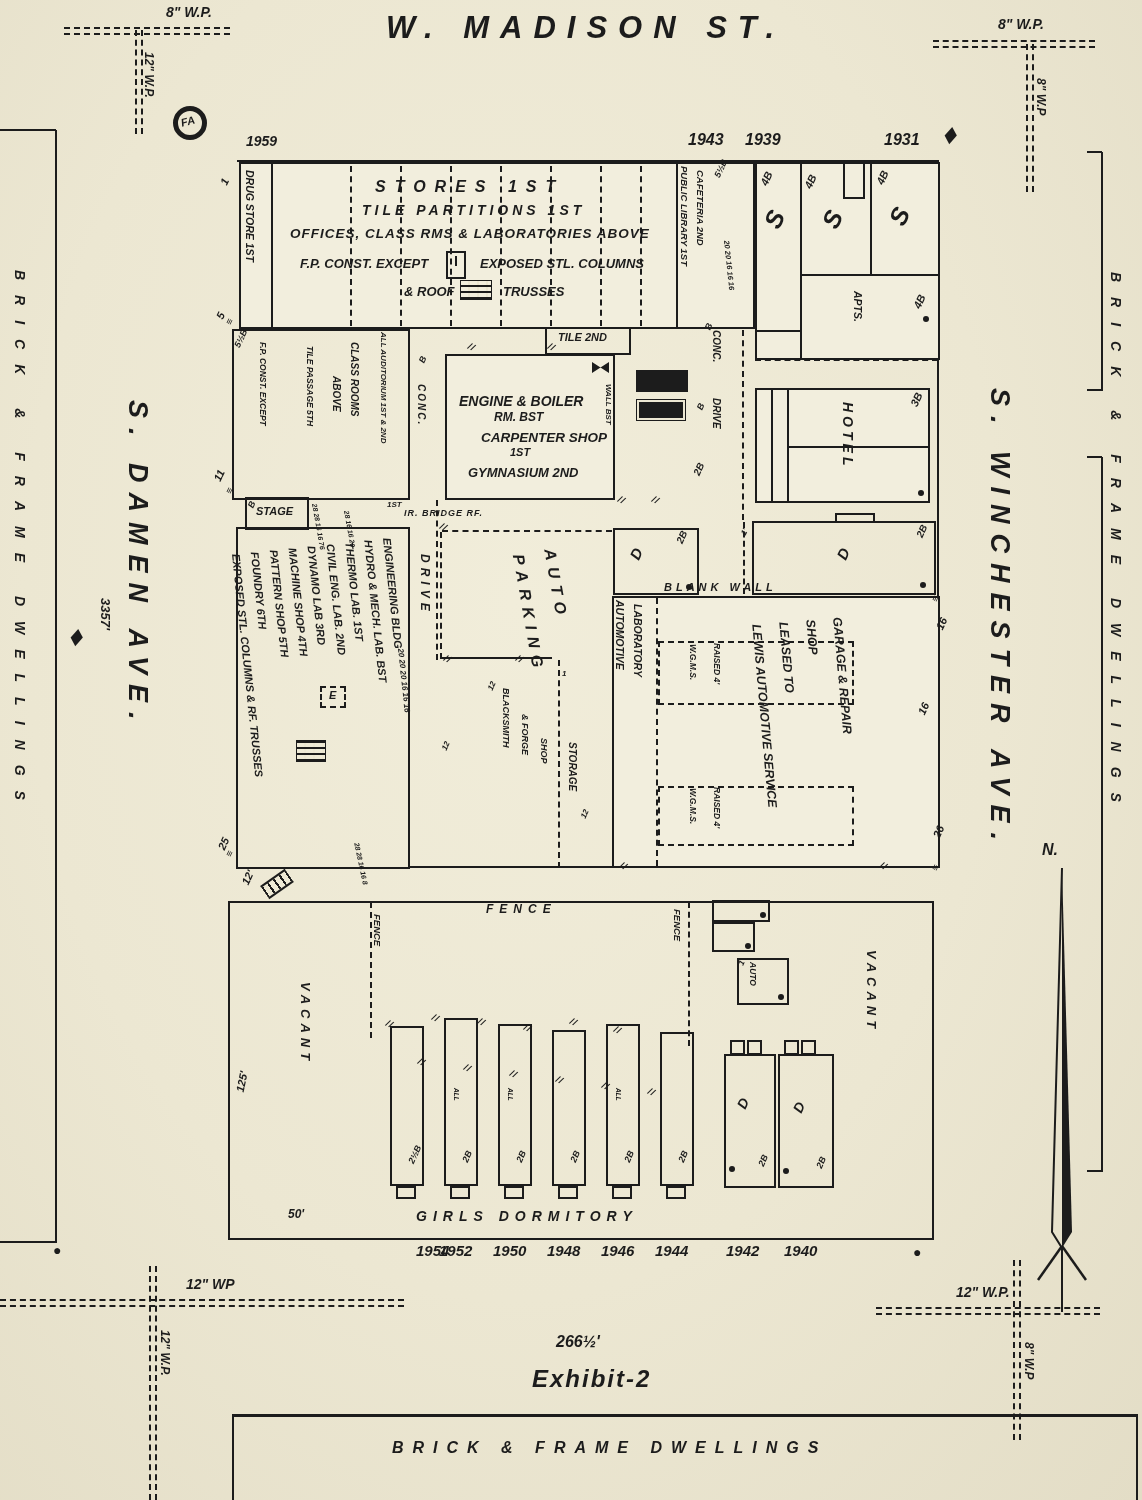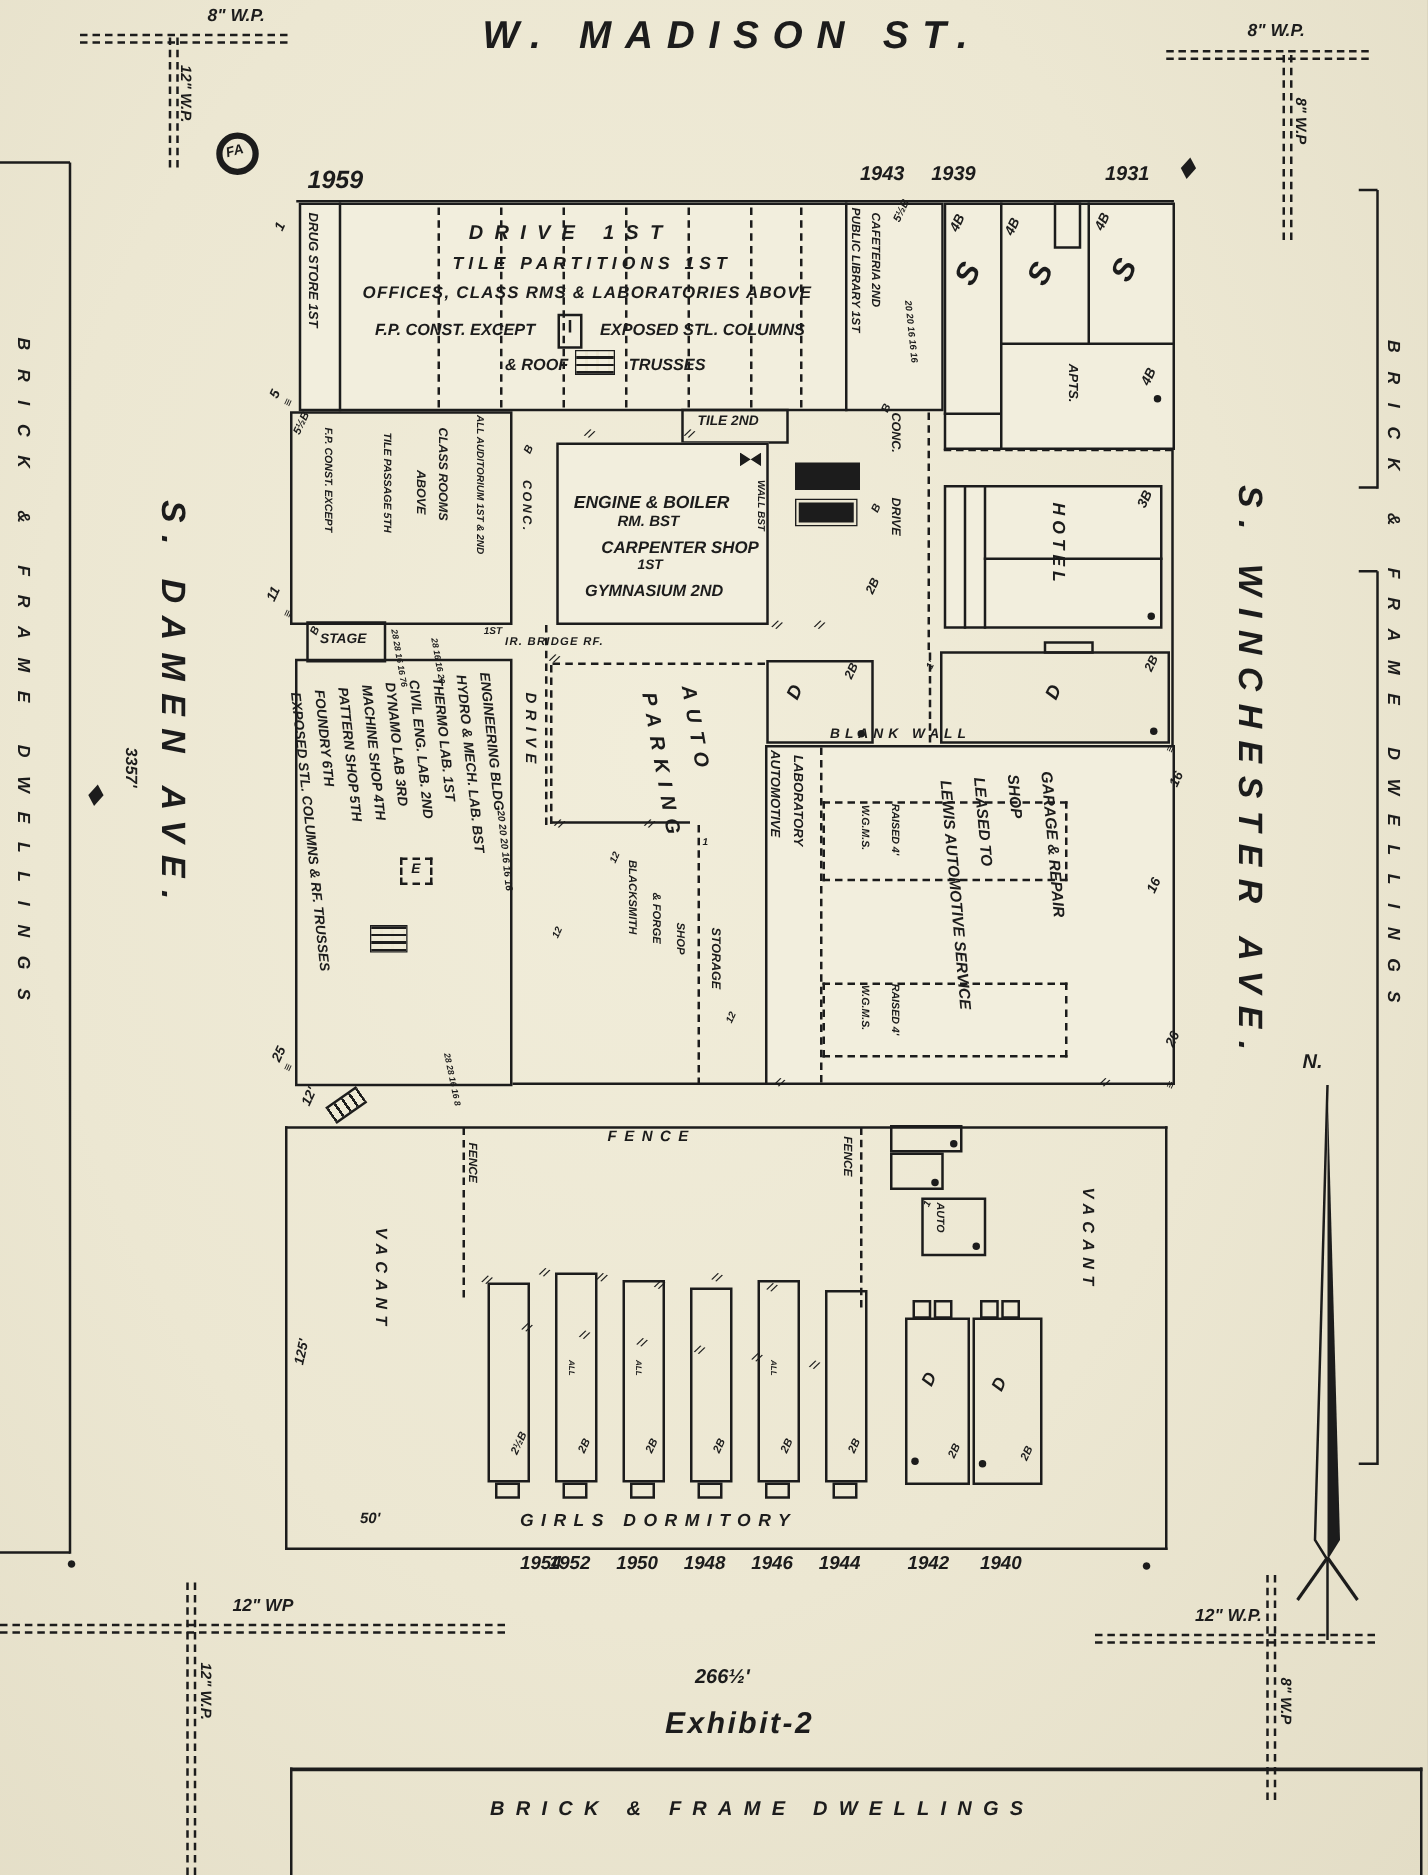--- a/index.html
+++ b/index.html
@@ -93,21 +93,21 @@
   <svg style="left:1026px;top:850px;" width="70" height="470" viewBox="0 0 70 470">
     <polygon points="36,18 46,382 36,398" fill="#1c1c1c"></polygon>
     <polyline points="36,18 26,382 36,398" fill="none" stroke="#1c1c1c" stroke-width="2"></polyline>
     <line x1="36" y1="396" x2="12" y2="430" stroke="#1c1c1c" stroke-width="2.5"></line>
     <line x1="36" y1="396" x2="60" y2="430" stroke="#1c1c1c" stroke-width="2.5"></line>
     <line x1="36" y1="396" x2="36" y2="462" stroke="#1c1c1c" stroke-width="2"></line>
   </svg>
 
   <div class="hl" style="left:237px;top:160px;width:702px;"></div>
   <div class="vln" style="left:937px;top:160px;height:438px;"></div>
-  <div class="lbl" style="left:246px;top:134px;font-size:20px;text-align:center;">1959</div>
+  <div class="lbl" style="left:246px;top:134px;font-size:14px;text-align:center;">1959</div>
   <div class="lbl" style="left:688px;top:132px;font-size:16px;">1943</div>
   <div class="lbl" style="left:745px;top:132px;font-size:16px;">1939</div>
   <div class="lbl" style="left:884px;top:132px;font-size:16px;">1931</div>
   <div class="sdot" style="left:245px;top:167px;"></div>
 
   <div class="lbl r65" style="left:222px;top:176px;font-size:11px;">1</div>
   <div class="lbl r65" style="left:218px;top:310px;font-size:11px;">5</div>
   <div class="lbl r65" style="left:214px;top:470px;font-size:11px;">11</div>
   <div class="lbl r65" style="left:218px;top:838px;font-size:11px;">25</div>
   <div class="lbl tick" style="left:226px;top:316px;font-size:10px;">≡</div>
@@ -118,21 +118,21 @@
   <div class="r bg" style="left:239px;top:162px;width:516px;height:167px;"></div>
   <div class="vln" style="left:271px;top:162px;height:167px;"></div>
   <div class="vln" style="left:676px;top:162px;height:167px;"></div>
   <div class="dvl" style="left:350px;top:166px;height:160px;"></div>
   <div class="dvl" style="left:400px;top:166px;height:160px;"></div>
   <div class="dvl" style="left:450px;top:166px;height:160px;"></div>
   <div class="dvl" style="left:500px;top:166px;height:160px;"></div>
   <div class="dvl" style="left:550px;top:166px;height:160px;"></div>
   <div class="dvl" style="left:600px;top:166px;height:160px;"></div>
   <div class="dvl" style="left:640px;top:166px;height:160px;"></div>
-  <div class="lbl" style="left:375px;top:179px;font-size:16px;letter-spacing:9px;">DRIVE 1ST</div>
+  <div class="lbl" style="left:375px;top:179px;font-size:16px;letter-spacing:9px;">STORES 1ST</div>
   <div class="lbl" style="left:362px;top:203px;font-size:14px;letter-spacing:4px;">TILE PARTITIONS 1ST</div>
   <div class="lbl" style="left:290px;top:227px;font-size:13.5px;letter-spacing:1px;">OFFICES, CLASS RMS &amp; LABORATORIES ABOVE</div>
   <div class="lbl" style="left:300px;top:257px;font-size:13px;">F.P. CONST. EXCEPT</div>
   <div style="position:absolute;left:446px;top:251px;width:20px;height:28px;border:2px solid #1c1c1c;box-sizing:border-box;">
     <div style="position:absolute;left:7px;top:3px;width:0;height:10px;border-left:2px solid #1c1c1c;"></div>
   </div>
   <div class="lbl" style="left:480px;top:257px;font-size:13px;">EXPOSED STL. COLUMNS</div>
   <div class="lbl" style="left:404px;top:285px;font-size:13px;">&amp; ROOF</div>
   <div class="grid" style="left:460px;top:280px;width:32px;height:20px;"></div>
   <div class="lbl" style="left:503px;top:285px;font-size:13px;">TRUSSES</div>

